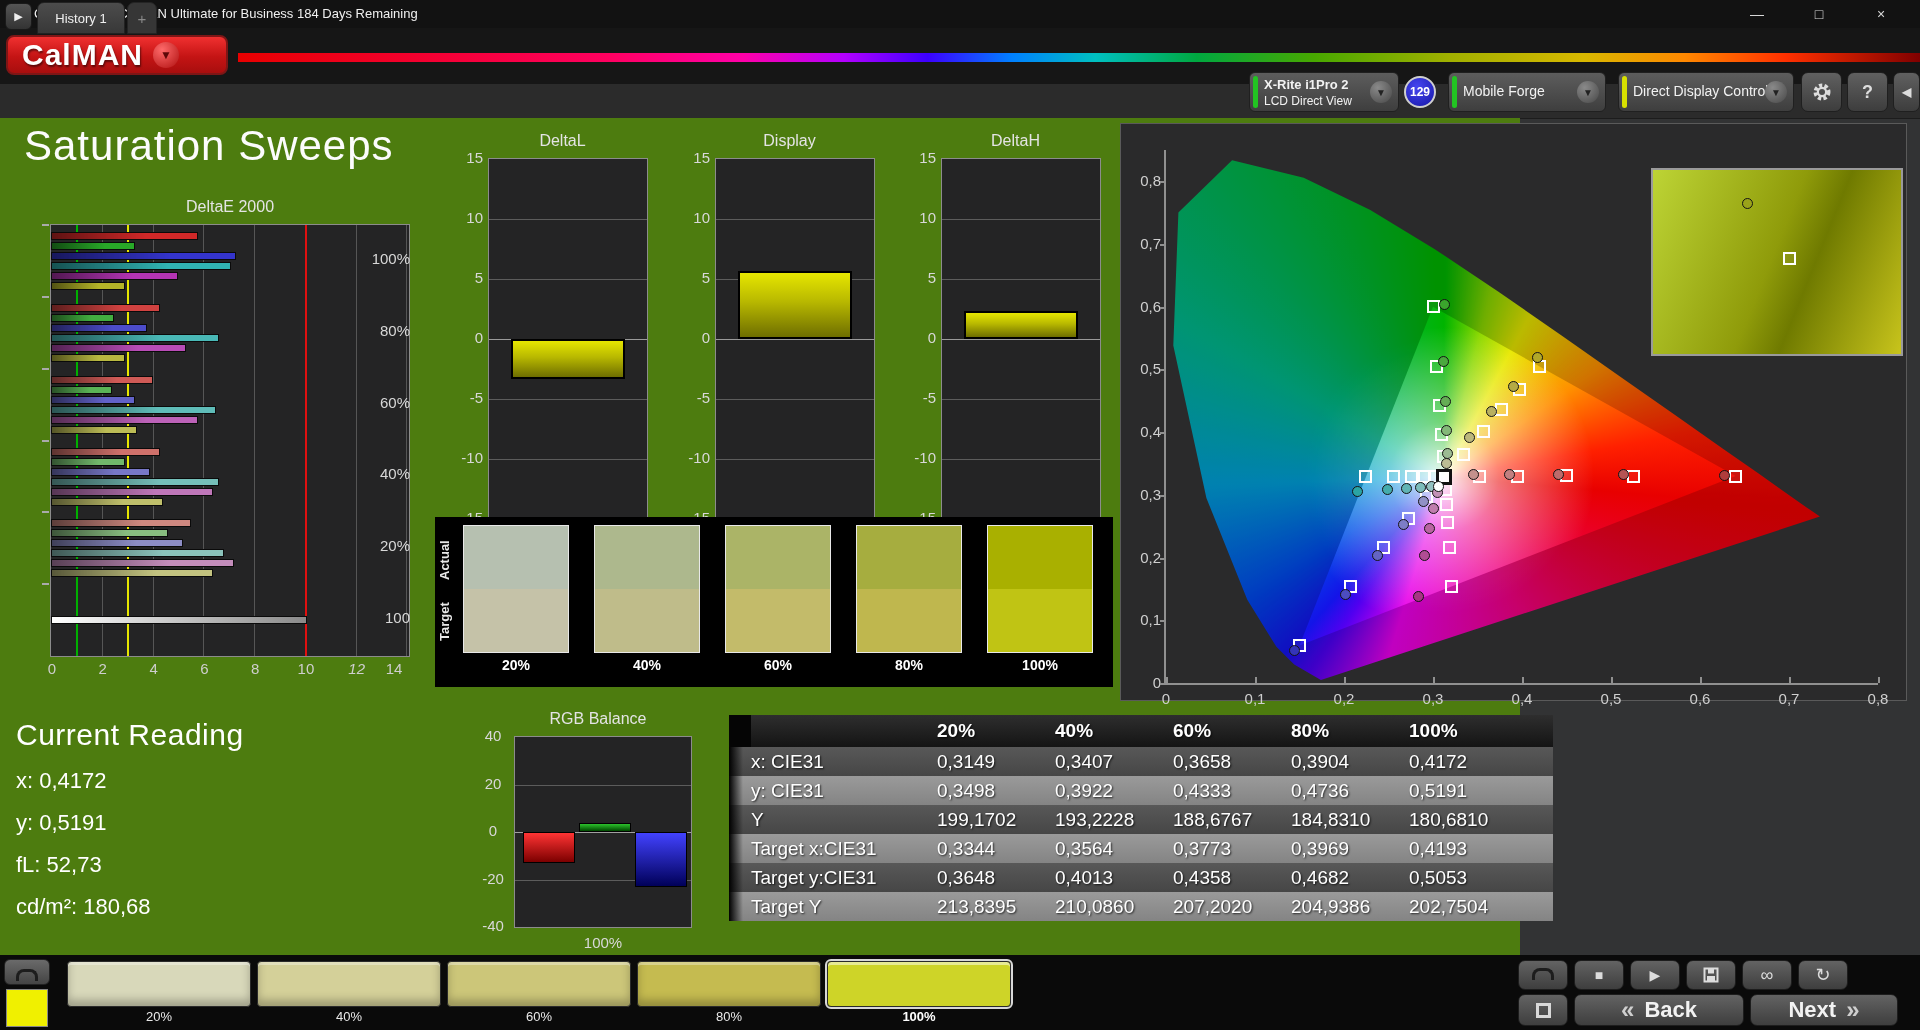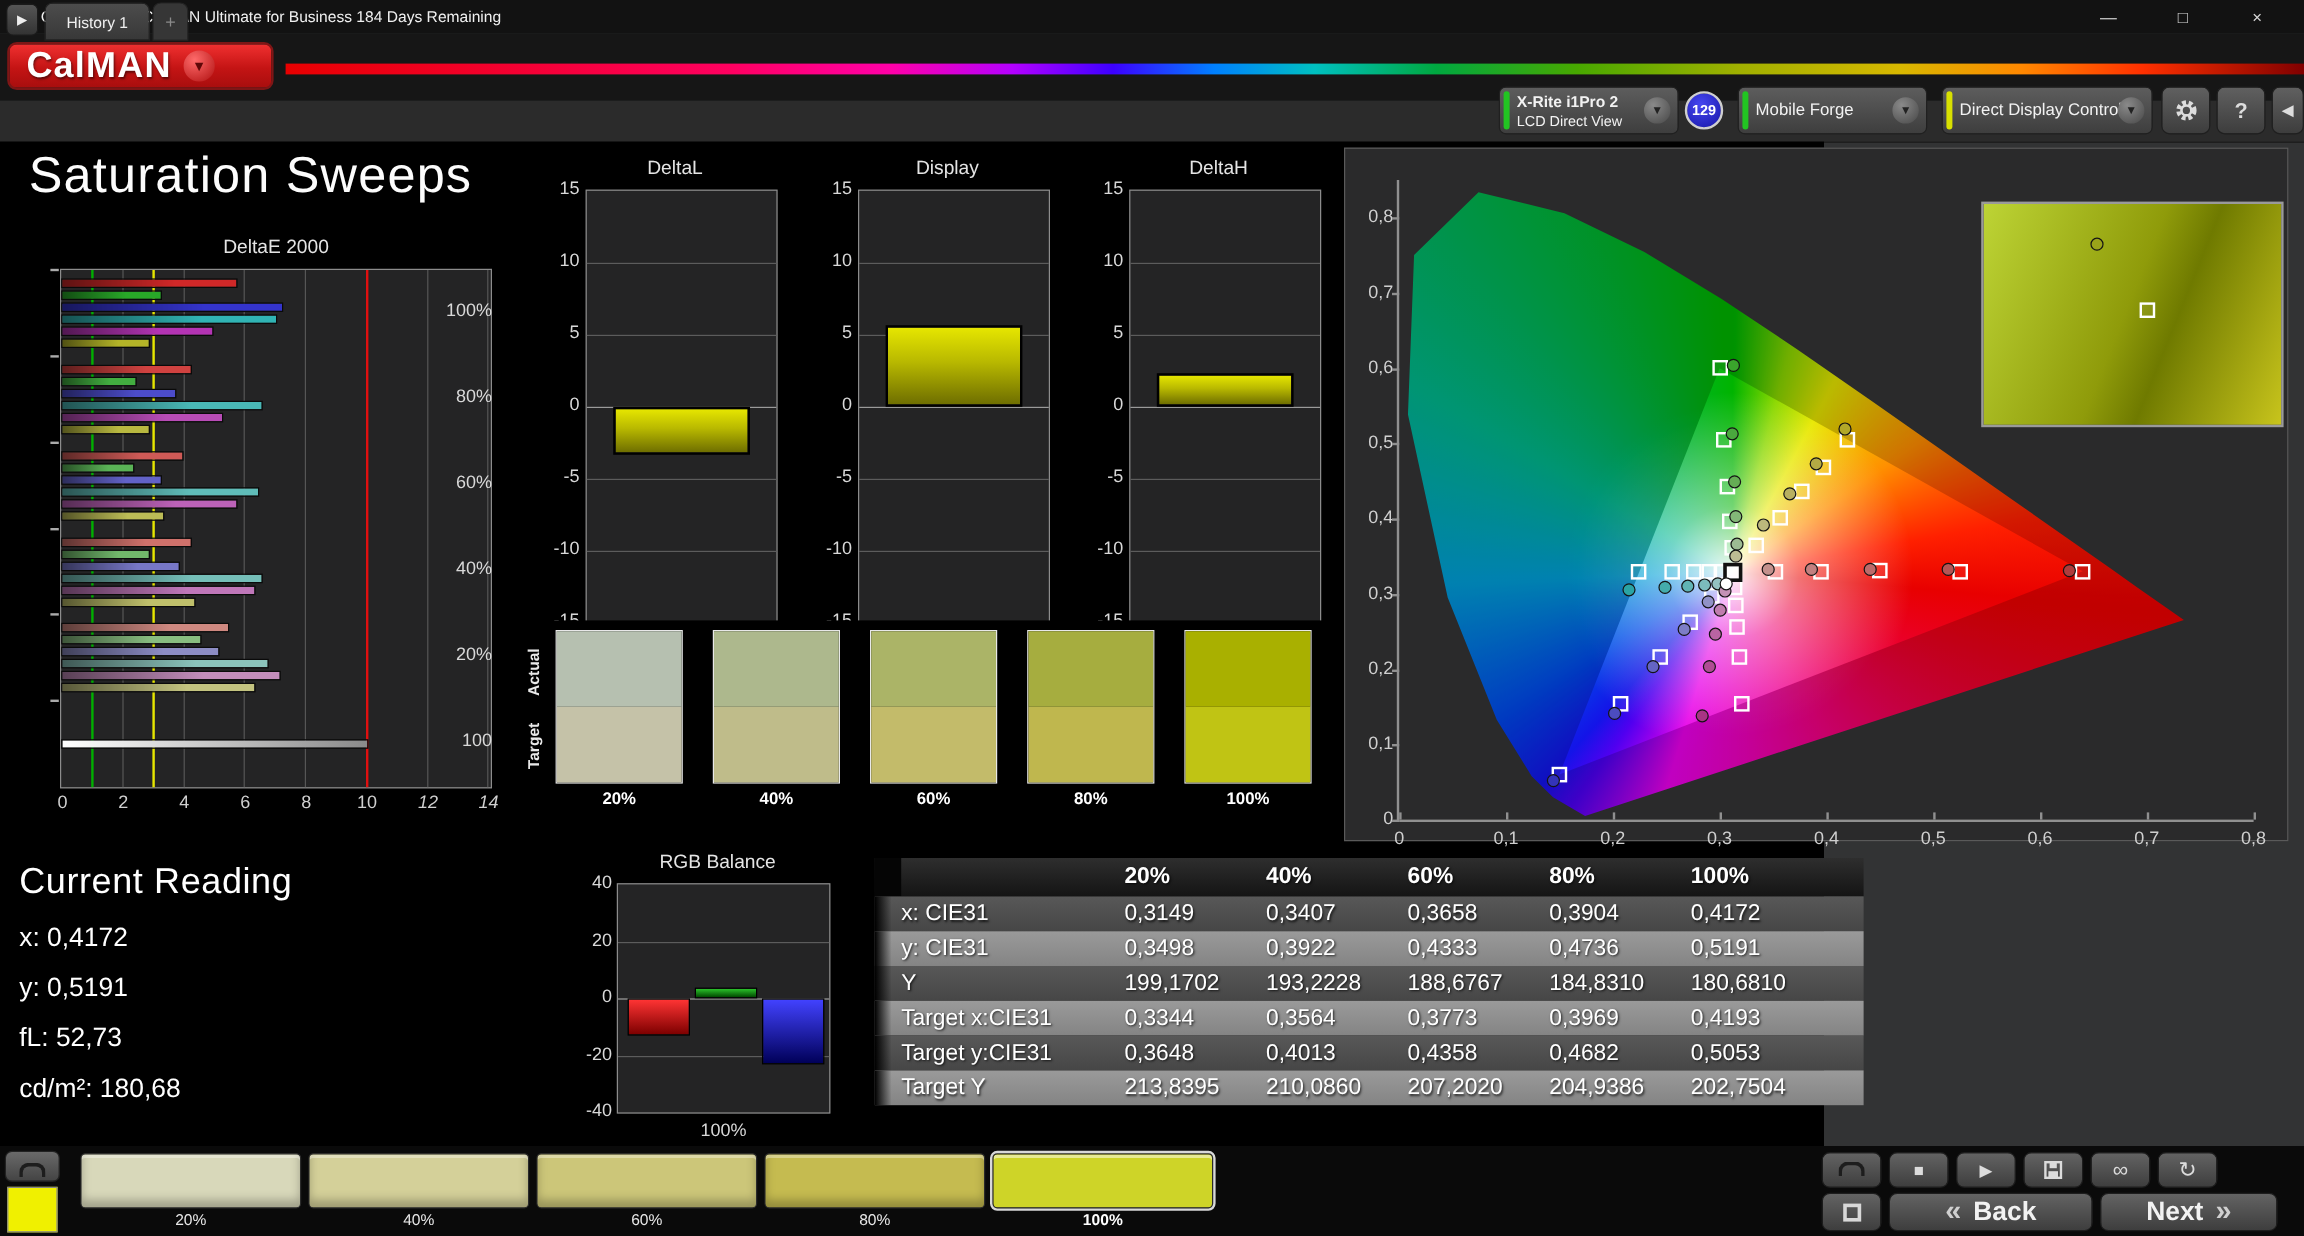--- a/index.html
+++ b/index.html
@@ -47,21 +47,21 @@
     color:#fff;font-size:12px;font-weight:bold;display:flex;align-items:center;justify-content:center;}
   #source-dd{left:1448px;width:158px;}
   #ddc-dd{left:1618px;width:176px;}
   .tool-btn{position:absolute;top:72px;width:41px;height:40px;border-radius:7px;
     background:linear-gradient(180deg,#606060,#3d3d3d);border:1px solid #1f1f1f;box-sizing:border-box;
     color:#ddd;display:flex;align-items:center;justify-content:center;font-size:18px;font-weight:bold;}
   #gear-btn{left:1801px;}
   #help-btn{left:1847px;}
   #collapse-btn{left:1893px;width:27px;font-size:12px;}
   
-  #content{position:absolute;left:0;top:118px;width:1520px;height:837px;background:#000000;}
+  #content{position:absolute;left:0;top:118px;width:1520px;height:837px;background:#4d7c0f;}
   #page-title{position:absolute;left:24px;top:4px;font-size:42px;font-weight:300;color:#fcfcfc;letter-spacing:1px;}
   .chart-title{color:#e4e4e4;font-size:16px;text-align:center;}
   .plot{position:absolute;background:#242425;border:1px solid #8c8c8c;box-sizing:border-box;}
   .gridv{position:absolute;top:0;bottom:0;width:1px;background:#565656;}
   .gridh{position:absolute;left:0;right:0;height:1px;background:#5c5c5c;}
   .refline{position:absolute;top:0;bottom:0;width:2px;}
   .axis-lab{position:absolute;color:#cfcfcf;font-size:15px;}
   
   #deltae-panel{position:absolute;left:6px;top:78px;width:408px;height:505px;}
   #deltae-title{position:absolute;left:44px;top:2px;width:360px;}
@@ -96,21 +96,21 @@
   #cie-inset{position:absolute;left:530px;top:44px;width:252px;height:188px;border:2px solid #9a9a9a;box-sizing:border-box;
     background:linear-gradient(112deg,#bdd435 0%,#8f9b0a 48%,#6f7a00 62%,#c8c41c 100%);}
   
   #current-reading{position:absolute;left:16px;top:600px;color:#fff;}
   #cr-title{font-size:30px;font-weight:300;letter-spacing:.5px;}
   .cr-line{font-size:22px;margin-top:16px;}
   
   #rgb-panel{position:absolute;left:418px;top:592px;width:290px;height:242px;}
   #rgb-title{position:absolute;left:70px;top:0;width:220px;}
   #rgb-plot{left:96px;top:26px;width:178px;height:192px;}
-  .rgb-ylab{position:absolute;right:198px;width:34px;text-align:right;color:#d8d8d8;font-size:15px;}
+  .rgb-ylab{position:absolute;right:198px;width:34px;text-align:center;color:#d8d8d8;font-size:15px;}
   #rgb-xlab{position:absolute;left:96px;top:224px;width:178px;text-align:center;color:#d8d8d8;font-size:15px;}
   .rgb-bar{position:absolute;width:52px;border:1px solid #000;box-sizing:border-box;}
   
   #data-table{position:absolute;left:729px;top:597px;width:824px;}
   .trow{position:relative;width:824px;height:29px;display:flex;}
   .thead{background:linear-gradient(180deg,#2e2e2e,#141414);height:32px;}
   .trow.dark{background:linear-gradient(180deg,#585858,#464646);}
   .trow.light{background:linear-gradient(180deg,#9a9a9a,#848484);}
   .tcell{flex:none;color:#fff;font-size:19px;line-height:29px;white-space:nowrap;
     text-shadow:1px 1px 2px rgba(0,0,0,.75);}
@@ -260,21 +260,21 @@
         <div class="de-tick" style="top: 387.167px;"></div>
       </div>
     <div id="deltae-xlabs">
         <div class="axis-lab" style="left: 36px; top: 464px; width: 20px; text-align: center;">0</div>
         <div class="axis-lab" style="left: 86.7801px; top: 464px; width: 20px; text-align: center;">2</div>
         <div class="axis-lab" style="left: 137.56px; top: 464px; width: 20px; text-align: center;">4</div>
         <div class="axis-lab" style="left: 188.34px; top: 464px; width: 20px; text-align: center;">6</div>
         <div class="axis-lab" style="left: 239.121px; top: 464px; width: 20px; text-align: center;">8</div>
         <div class="axis-lab" style="left: 289.901px; top: 464px; width: 20px; text-align: center;">10</div>
         <div class="axis-lab" style="left: 340.681px; top: 464px; width: 20px; text-align: center; font-style: italic;">12</div>
-        <div class="axis-lab" style="left: 391px; top: 464px; width: 20px; text-align: center; font-style: italic;">14</div>
+        <div class="axis-lab" style="left: 378px; top: 464px; width: 20px; text-align: center;">14</div>
       </div>
   </div>
 
   <div class="sd-panel" style="left:450px" id="deltal-panel">
     <div class="chart-title sd-title">DeltaL</div>
     <div class="plot sd-plot">
         <div class="gridh" style="top: 16.6667%;"></div>
         <div class="gridh" style="top: 33.3333%;"></div>
         <div class="gridh" style="top: 50%; background: rgb(154, 154, 154);"></div>
         <div class="gridh" style="top: 66.6667%;"></div>

